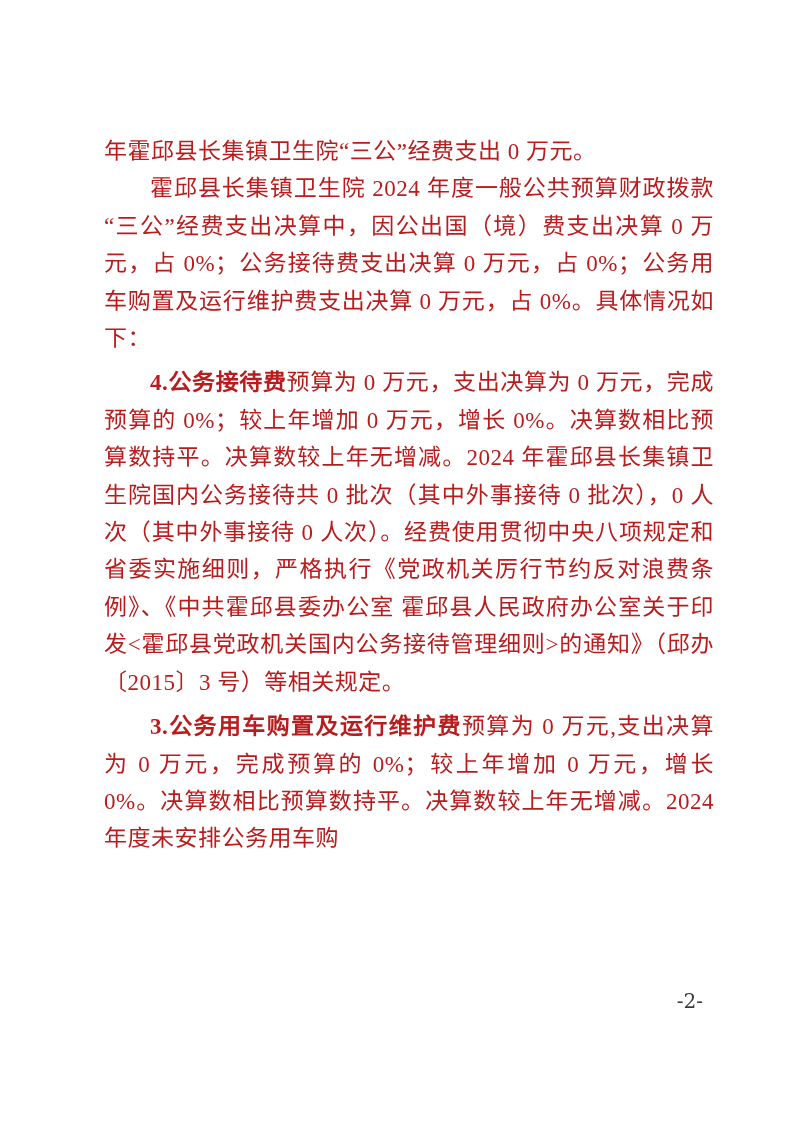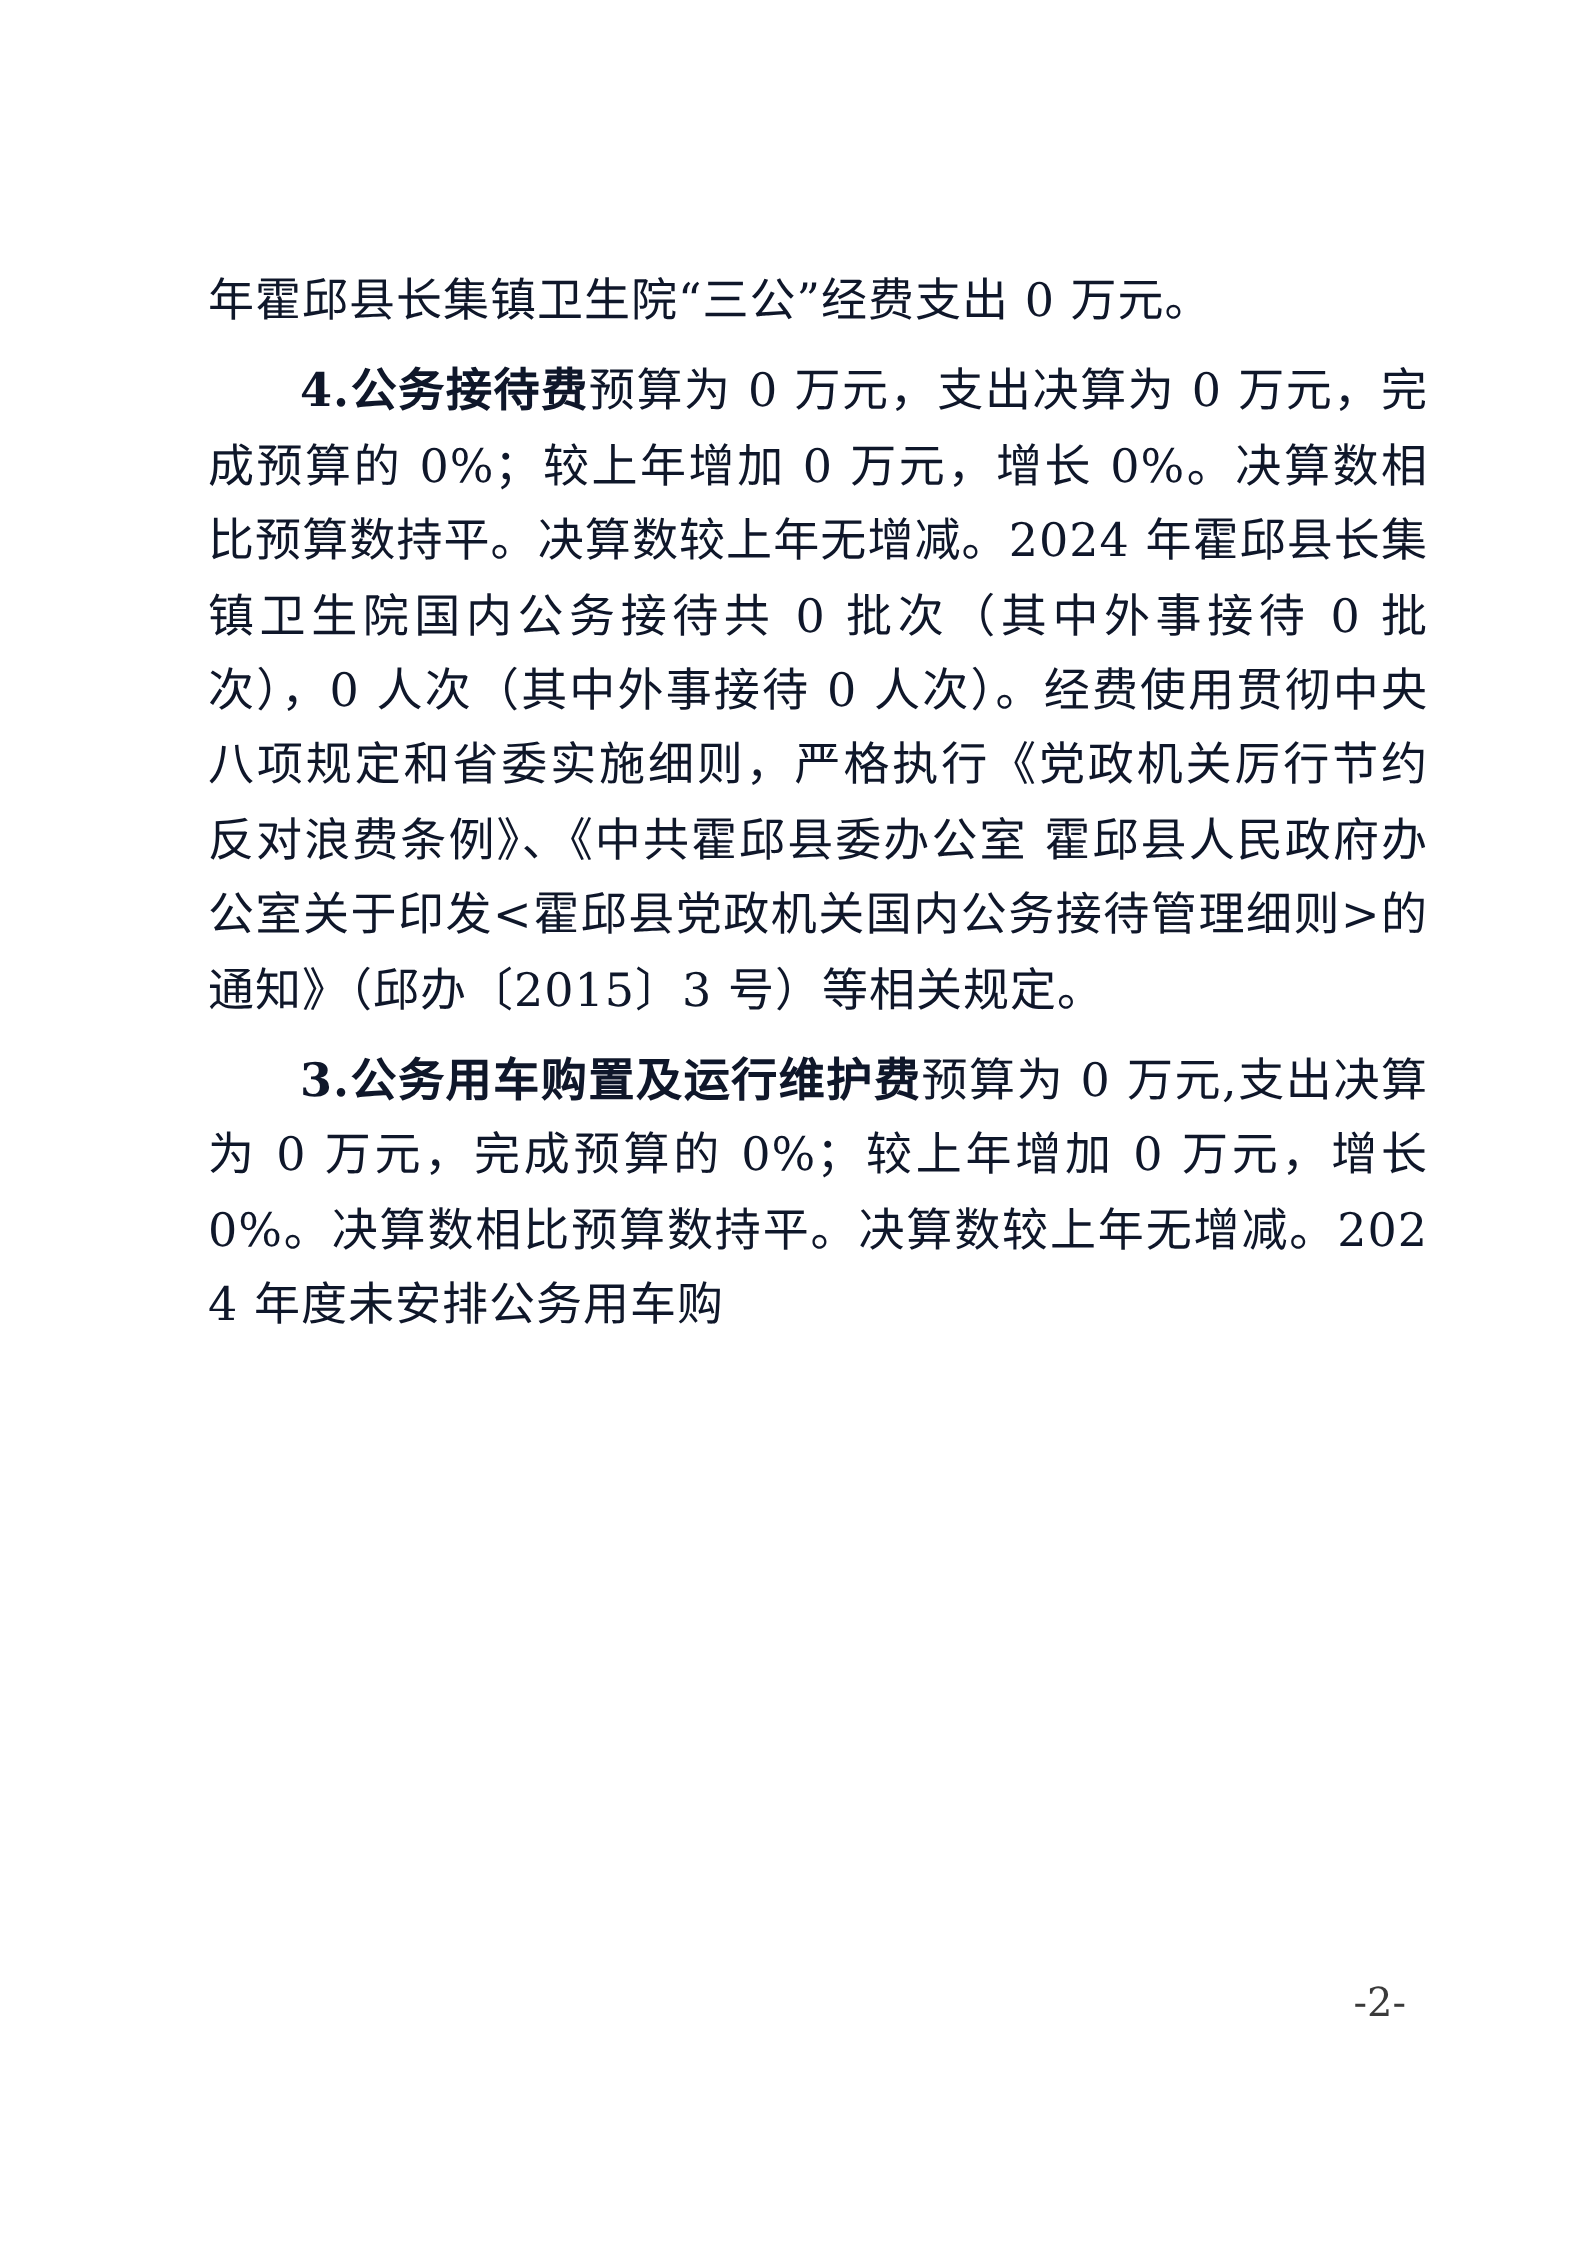--- a/index.html
+++ b/index.html
@@ -23,25 +23,26 @@
     position: absolute;
     left: 104px;
     top: 133px;
     width: 610px;
   }
   p.para {
     margin: 0;
     padding: 0;
     font-size: 23px;
     line-height: 37.4px;
-    color: #0f172a;
+    color: #b91c1c;
     text-align: justify;
     text-justify: inter-ideograph;
     letter-spacing: 0.5px;
     word-break: break-all;
+    font-family: Liberation Serif, serif;
   }
   p.para.indent {
     text-indent: 2em;
   }
   p.para.spaced {
     margin-top: 7px;
   }
   p.para .run-bold {
     font-weight: bold;
   }
@@ -54,17 +55,18 @@
     color: #3a3a3a;
     font-family: "DejaVu Serif", "Liberation Serif", serif;
   }
 </style>
 </head>
 <body>
 
 <div class="sheet">
   <main class="doc-body">
       <p class="para"><span class="run-regular">年霍邱县长集镇卫生院“三公”经费支出 0 万元。</span></p>
+      <p class="para indent"><span class="run-regular">霍邱县长集镇卫生院 2024 年度一般公共预算财政拨款“三公”经费支出决算中，因公出国（境）费支出决算 0 万元，占 0%；公务接待费支出决算 0 万元，占 0%；公务用车购置及运行维护费支出决算 0 万元，占 0%。具体情况如下：</span></p>
       <p class="para indent spaced"><span class="run-bold">4.公务接待费</span><span class="run-regular">预算为 0 万元，支出决算为 0 万元，完成预算的 0%；较上年增加 0 万元，增长 0%。决算数相比预算数持平。决算数较上年无增减。2024 年霍邱县长集镇卫生院国内公务接待共 0 批次（其中外事接待 0 批次），0 人次（其中外事接待 0 人次）。经费使用贯彻中央八项规定和省委实施细则，严格执行《党政机关厉行节约反对浪费条例》、《中共霍邱县委办公室 霍邱县人民政府办公室关于印发&lt;霍邱县党政机关国内公务接待管理细则&gt;的通知》（邱办〔2015〕3 号）等相关规定。</span></p>
       <p class="para indent spaced"><span class="run-bold">3.公务用车购置及运行维护费</span><span class="run-regular">预算为 0 万元,支出决算为 0 万元，完成预算的 0%；较上年增加 0 万元，增长 0%。决算数相比预算数持平。决算数较上年无增减。2024 年度未安排公务用车购</span></p>
     </main>
   <div class="page-number">-2-</div>
 </div>
 
 </body></html>

